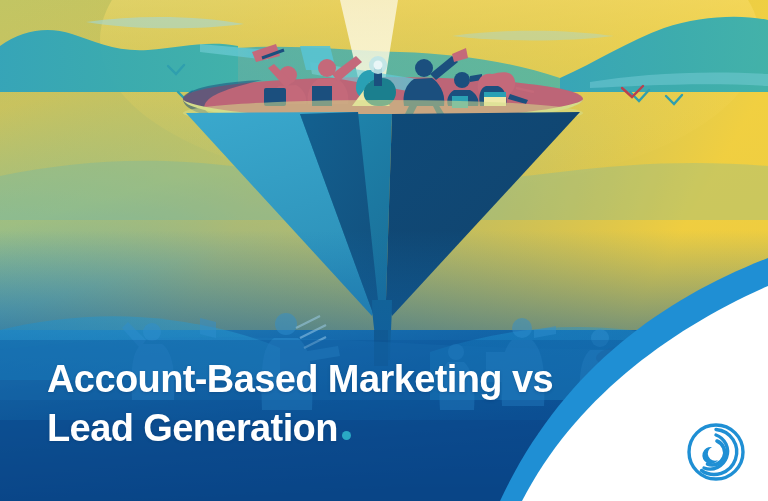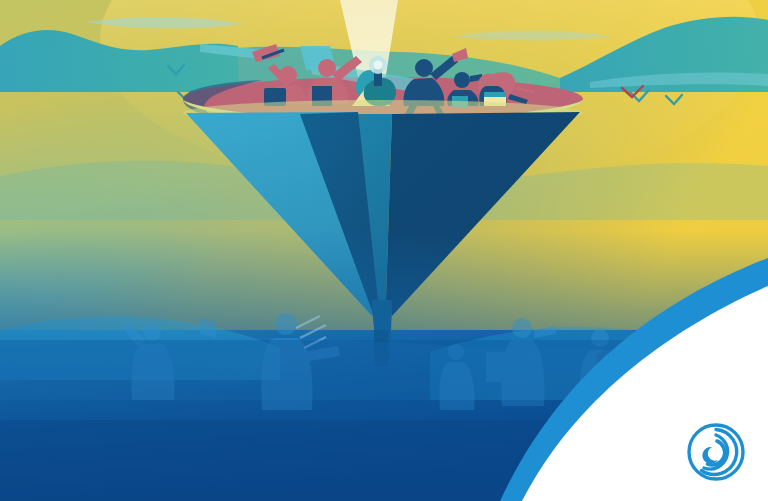--- a/index.html
+++ b/index.html
@@ -328,14 +328,18 @@
     <g transform="translate(688,424)">
       <circle cx="28" cy="28" r="27" fill="none" stroke="#1f8fd4" stroke-width="3.4"></circle>
       <path d="M28,5.5 A22.5,22.5 0 1 1 13.5,46.5" fill="none" stroke="#1f8fd4" stroke-width="3.4" stroke-linecap="round"></path>
       <path d="M28,11 A17,17 0 1 1 16,44" fill="none" stroke="#1f8fd4" stroke-width="3.4" stroke-linecap="round"></path>
       <path d="M29,17 A11.5,11.5 0 1 1 19.5,40" fill="none" stroke="#1f8fd4" stroke-width="3.6" stroke-linecap="round"></path>
       <path d="M24,23 A7,7 0 1 0 30,36 A8.5,8.5 0 1 1 24,23 Z" fill="#1f8fd4"></path>
     </g>
 
   </svg>
 
+  <div id="title-block">
+    <span class="title-line" id="title-line-1">Account-Based Marketing vs</span>
+    <span class="title-line" id="title-line-2"><span>Lead Generation</span><span class="title-dot"></span></span>
+  </div>
 
 </div>
 
 </body></html>

